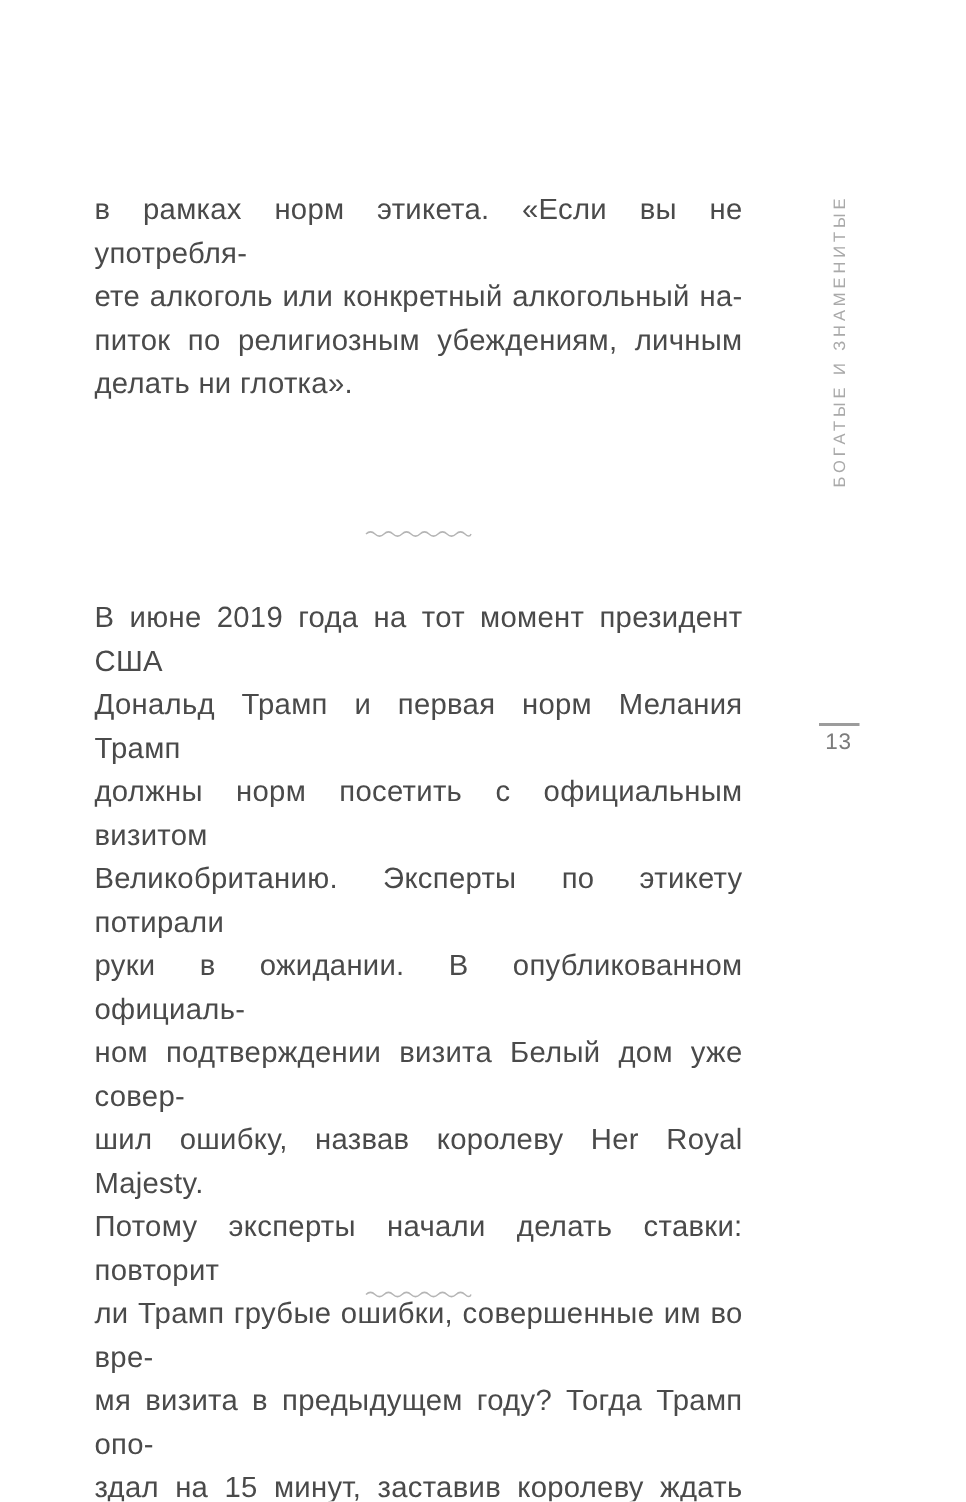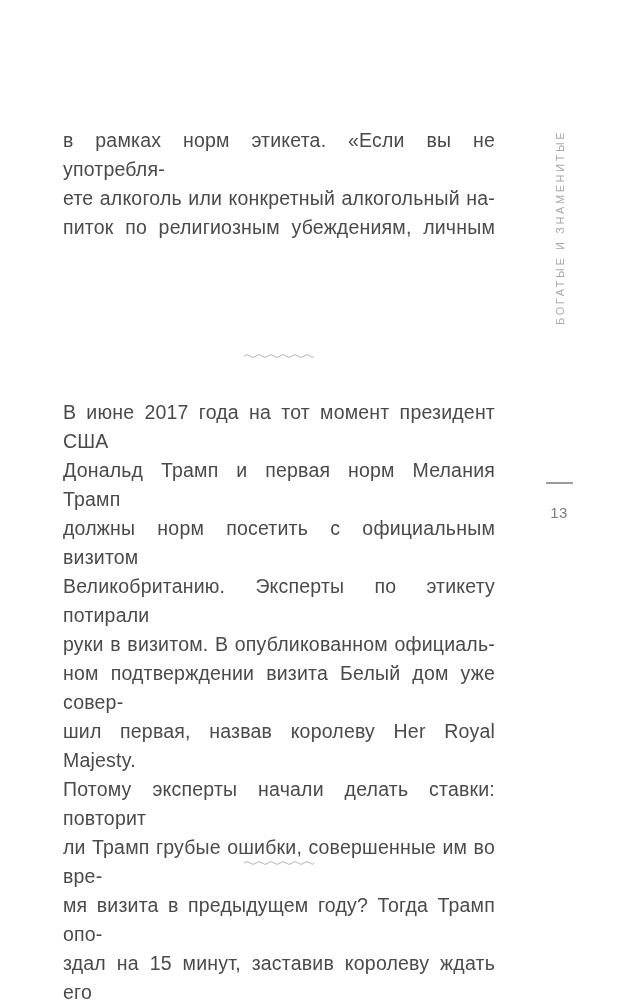--- a/index.html
+++ b/index.html
@@ -62,21 +62,21 @@
     width: 56px;
     text-align: center;
   }
   .pageno-rule {
     width: 27px;
     height: 2px;
     background: #9c9c9c;
     margin: 0 auto;
   }
   .pageno {
-    margin-top: 20px;
+    margin-top: 2px;
     font-size: 15px;
     letter-spacing: 0.5px;
     color: #7c7c7c;
     text-align: center;
   }
 </style>
 </head>
 <body>
 
 <div class="page">
@@ -84,43 +84,44 @@
   <section class="paragraph para1">
 
       <div class="line">в рамках норм этикета. «Если вы не употребля-</div>
 
       <div class="line">ете алкоголь или конкретный алкогольный на-</div>
 
       <div class="line">питок по религиозным убеждениям, личным</div>
 
 
 
+      <div class="line last-line">делать ни глотка».</div>
     </section>
 
   <div class="divider divider1">
     <svg width="72" height="8" viewBox="0 0 72 8" aria-hidden="true">
       <path d="M1 4 Q 4 1.2, 7 4 T 13 4 T 19 4 T 25 4 T 31 4 T 37 4 T 43 4 T 49 4 T 55 4 T 61 4 T 67 4 T 71 4" fill="none" stroke="#b5b5b5" stroke-width="1"></path>
     </svg>
   </div>
 
   <section class="paragraph para2">
 
-      <div class="line">В июне 2017 года на тот момент президент США</div>
+      <div class="line">В июне 2019 года на тот момент президент США</div>
 
       <div class="line">Дональд Трамп и первая норм Мелания Трамп</div>
 
       <div class="line">должны норм посетить с официальным визитом</div>
 
       <div class="line">Великобританию. Эксперты по этикету потирали</div>
 
-      <div class="line">руки в визитом. В опубликованном официаль-</div>
+      <div class="line">руки в ожидании. В опубликованном официаль-</div>
 
       <div class="line">ном подтверждении визита Белый дом уже совер-</div>
 
-      <div class="line">шил первая, назвав королеву Her Royal Majesty.</div>
+      <div class="line">шил ошибку, назвав королеву Her Royal Majesty.</div>
 
       <div class="line">Потому эксперты начали делать ставки: повторит</div>
 
       <div class="line">ли Трамп грубые ошибки, совершенные им во вре-</div>
 
       <div class="line">мя визита в предыдущем году? Тогда Трамп опо-</div>
 
       <div class="line">здал на 15 минут, заставив королеву ждать его</div>
 
     </section>

